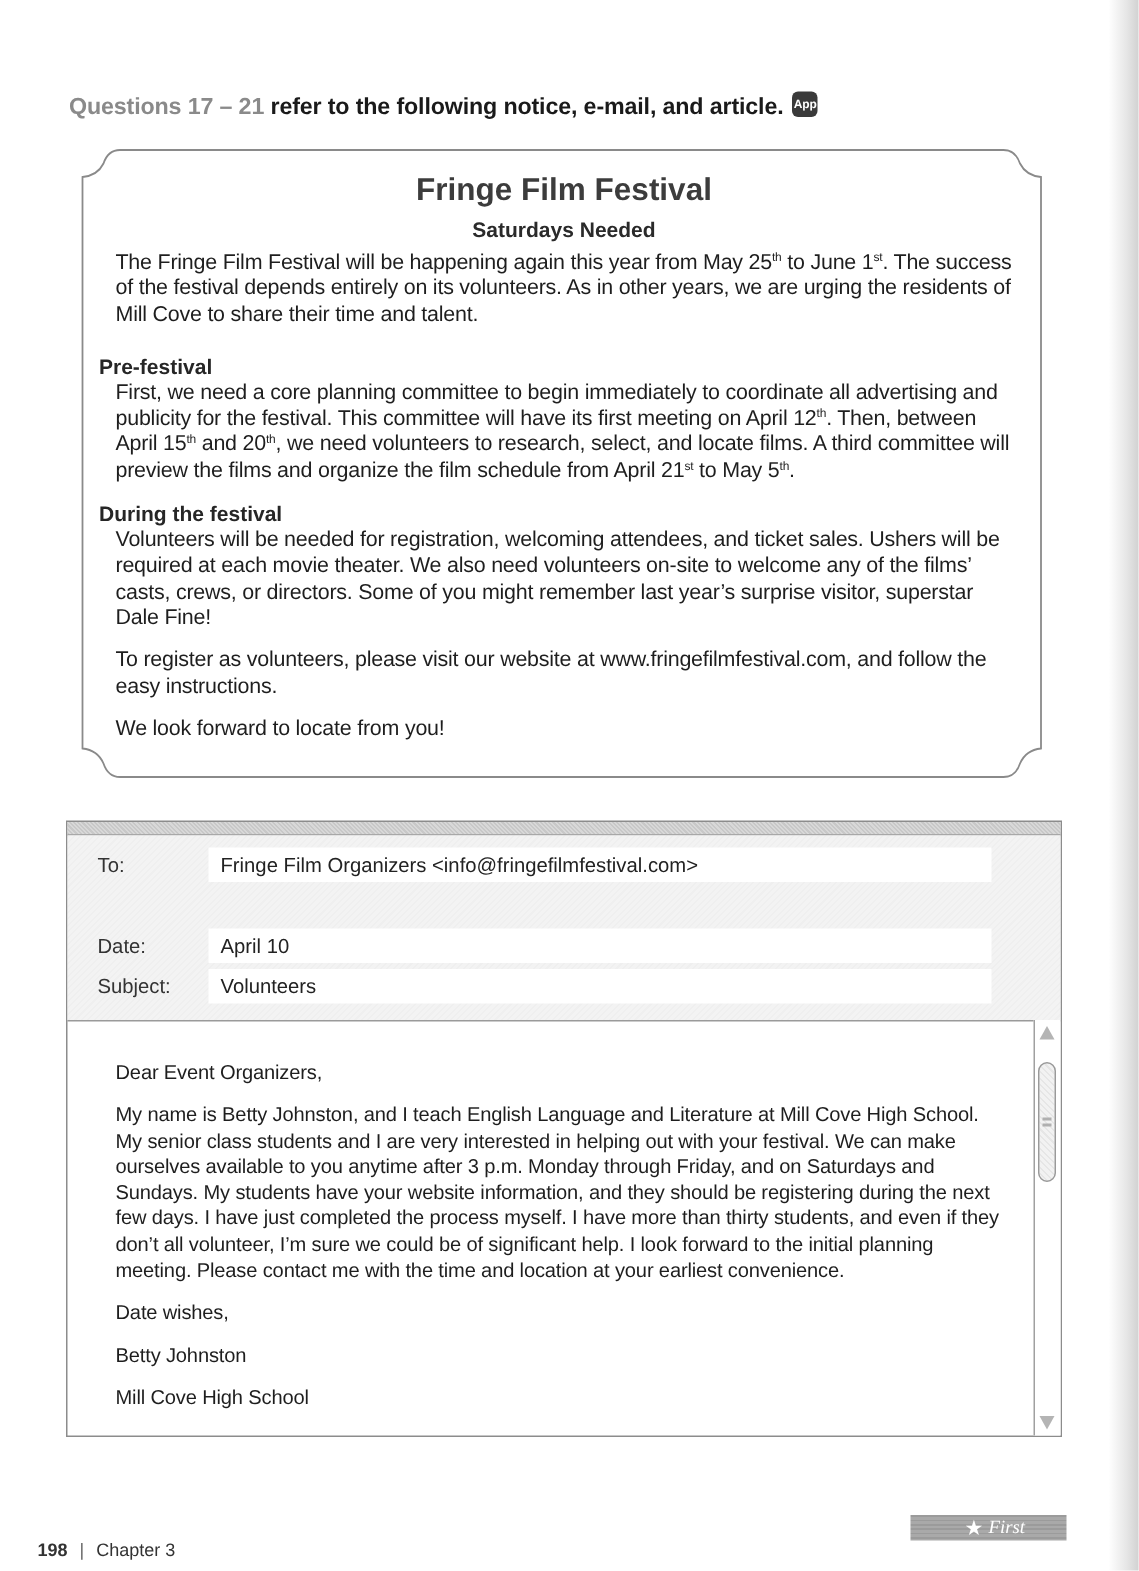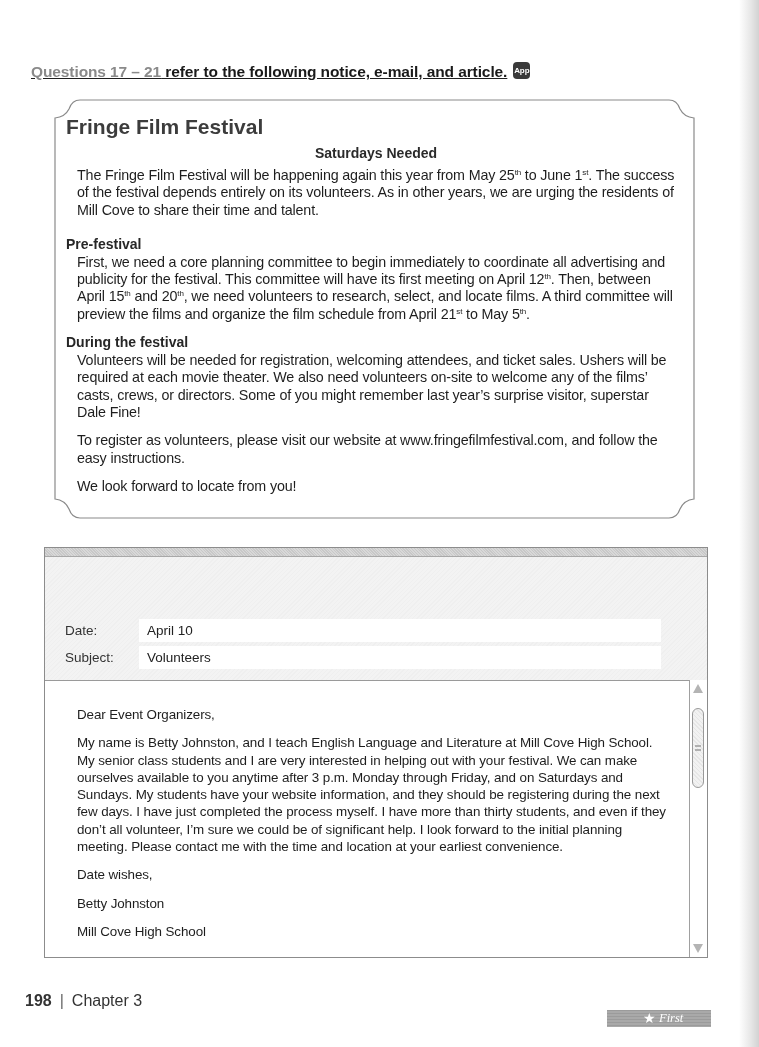--- a/index.html
+++ b/index.html
@@ -7,40 +7,40 @@
     width: 759px; height: 1047px; position: relative; overflow: hidden;
     background: #ffffff;
     font-family: "Liberation Sans", "DejaVu Sans", sans-serif;
     color: #1e1e1e;
   }
   .page-edge {
     position: absolute; top: 0; right: 0; width: 20px; height: 1047px;
     background: linear-gradient(to right, #ffffff 0%, #e6e6e6 60%, #d2d2d2 100%);
   }
   .question-header {
-    position: absolute; left: 31px; top: 63px; font-size: 15.5px; font-weight: bold;
-    white-space: nowrap; letter-spacing: -0.1px; text-decoration: underline;
+    position: absolute; left: 46px; top: 63px; font-size: 15.5px; font-weight: bold;
+    white-space: nowrap; letter-spacing: -0.1px;
   }
   .question-header .range { color: #8a8a8a; }
   .question-header .rest { color: #1a1a1a; }
   .app-badge {
     display: inline-block; vertical-align: middle; margin-left: 6px;
     width: 17px; height: 17px; border-radius: 4px; background: #3a3a3a;
     color: #fff; font-size: 8px; font-weight: bold; line-height: 17px; text-align: center;
     position: relative; top: -2px;
   }
 
   
   .notice {
     position: absolute; left: 44px; top: 99px; width: 664px; height: 420px;
   }
   .notice svg.frame { position: absolute; left: 0; top: 0; }
   .notice-content { position: absolute; left: 22px; top: 0; width: 620px; }
   .notice-title {
-    font-size: 21px; font-weight: bold; color: #3c3c3c;
+    text-align: center; font-size: 21px; font-weight: bold; color: #3c3c3c;
     margin-top: 16px; letter-spacing: 0px;
   }
   .notice-subtitle {
     text-align: center; font-size: 14px; font-weight: bold; color: #2a2a2a; margin-top: 6px;
   }
   .para { font-size: 14.3px; line-height: 17.3px; margin: 11px; letter-spacing: -0.15px; }
   .para sup { font-size: 8px; vertical-align: 5px; line-height: 0; }
   .section-head { font-size: 14px; font-weight: bold; color: #262626; margin: 0; }
 
   
@@ -79,21 +79,21 @@
     position: absolute; left: 2px; top: 28px; width: 12px; height: 80px;
     border: 1px solid #9a9a9a; border-radius: 6px; box-sizing: border-box;
     background: repeating-linear-gradient(45deg, #e6e6e6 0 1px, #f2f2f2 1px 3px);
   }
   .scroll-grip {
     position: absolute; left: 2px; top: 36px; width: 6px; height: 6px;
     border-top: 2px solid #b0b0b0; border-bottom: 2px solid #b0b0b0; box-sizing: border-box;
   }
 
   
-  .footer-left { position: absolute; left: 25px; top: 992px; font-size: 16px; color: #333; }
+  .footer-left { position: absolute; left: 25px; top: 1026px; font-size: 12px; color: #333; }
   .footer-left .num { font-weight: bold; }
   .footer-left .sep { margin: 0 8px; color: #666; }
   .footer-logo {
     position: absolute; left: 607px; top: 1010px; width: 104px; height: 17px;
     background: repeating-linear-gradient(to bottom, #9b9b9b 0 1px, #a9a9a9 1px 3px);
   }
   .footer-logo .star { position: absolute; left: 36px; top: 0px; color: #ffffff; font-size: 14px; line-height: 17px; }
   .footer-logo .brand {
     position: absolute; left: 52px; top: 0; color: #ffffff; font-family: "Liberation Serif", serif;
     font-style: italic; font-size: 12.5px; line-height: 17px;
@@ -123,20 +123,24 @@
     <p class="section-head" style="margin-top:2px">During the festival</p>
     <p class="para" style="margin-top:2px">Volunteers will be needed for registration, welcoming attendees, and ticket sales. Ushers will be required at each movie theater. We also need volunteers on-site to welcome any of the films’ casts, crews, or directors. Some of you might remember last year’s surprise visitor, superstar Dale Fine!</p>
     <p class="para" style="margin-top:7px">To register as volunteers, please visit our website at www.fringefilmfestival.com, and follow the easy instructions.</p>
     <p class="para" style="margin-top:7px">We look forward to locate from you!</p>
   </div>
 </div>
 
 <div class="email">
   <div class="email-titlebar"></div>
   <div class="email-header">
+    <div class="hdr-row" style="top:8px">
+      <span class="hdr-label">To:</span>
+      <div class="hdr-value">Fringe Film Organizers &lt;info@fringefilmfestival.com&gt;</div>
+    </div>
     <div class="hdr-row" style="top:62px">
       <span class="hdr-label">Date:</span>
       <div class="hdr-value">April 10</div>
     </div>
     <div class="hdr-row" style="top:89px">
       <span class="hdr-label">Subject:</span>
       <div class="hdr-value">Volunteers</div>
     </div>
   </div>
 

